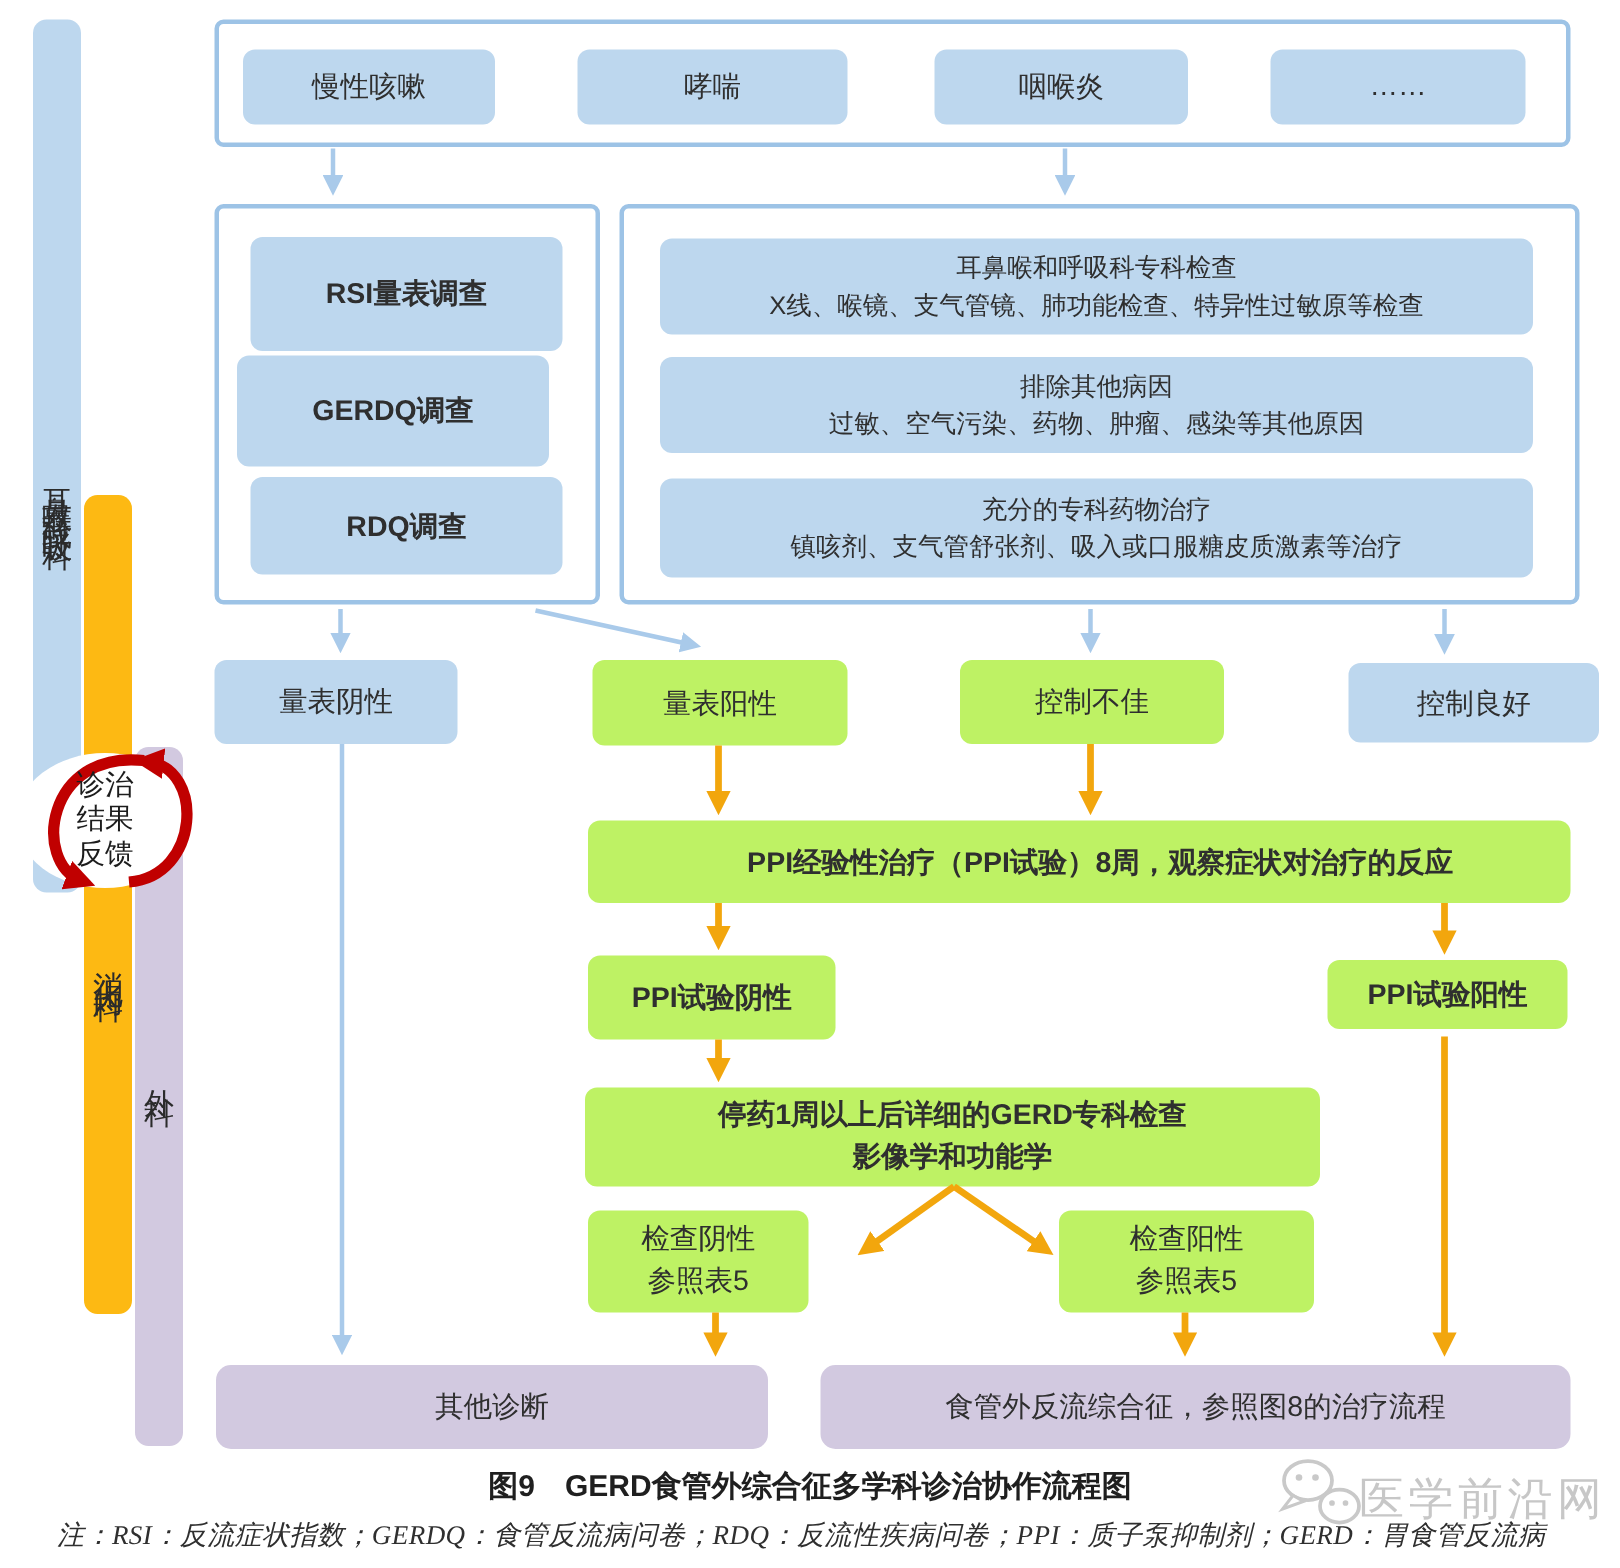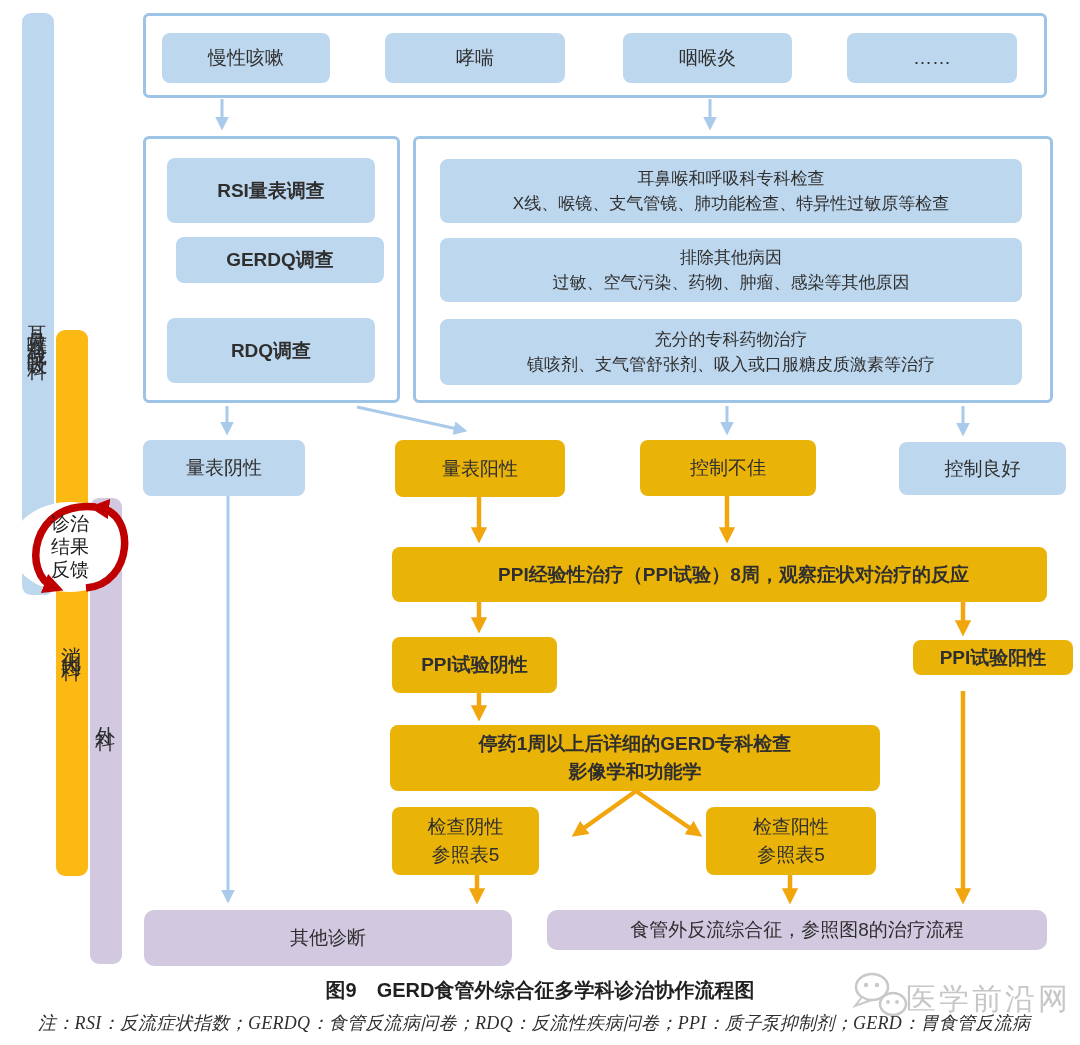--- a/index.html
+++ b/index.html
@@ -18,21 +18,21 @@
     position:absolute; background:#fff; border:3px solid #9DC3E6;
     border-radius:6px; z-index:2;
   }
   .node{
     position:absolute; z-index:3; display:flex; align-items:center; justify-content:center;
     text-align:center; border-radius:8px; font-size:19px; color:#2f2f2f;
   }
   .node.two{ flex-direction:column; font-size:17px; line-height:1.5; }
   .node.two-lg{ flex-direction:column; font-size:19px; line-height:1.45; }
   .blue   { background:#BDD7EE; }
-  .orange { background:#eab308; }
+  .orange { background:#bef264; }
   .purple { background:#D2C9E0; border-radius:10px;text-align:right; }
   .bold   { font-weight:bold; }
   .arrows { position:absolute; inset:0; z-index:5; pointer-events:none; }
   .fb-text{
     position:absolute; left:28px; top:512px; width:84px; z-index:6;
     font-size:19px; line-height:23px; text-align:center; color:#1c1c1c;
   }
   .caption{
     position:absolute; left:0; top:977px; width:100%; text-align:center;
     font-size:20px; font-weight:bold; color:#1f1f1f; z-index:2;
@@ -61,22 +61,22 @@
   <div class="vtext" style="left:56px;top:593px;width:32px;height:96px;">消化内科</div>
   <div class="vtext" style="left:90px;top:688px;width:32px;height:56px;">外科</div>
 
   <div class="panel" style="left:143px;top:13px;width:904px;height:85px;"></div>
   <div class="node blue" style="left:162px;top:33px;width:168px;height:50px;">慢性咳嗽</div>
   <div class="node blue" style="left:385px;top:33px;width:180px;height:50px;">哮喘</div>
   <div class="node blue" style="left:623px;top:33px;width:169px;height:50px;">咽喉炎</div>
   <div class="node blue" style="left:847px;top:33px;width:170px;height:50px;">……</div>
 
   <div class="panel" style="left:143px;top:136px;width:257px;height:267px;"></div>
-  <div class="node blue bold" style="left:167px;top:158px;width:208px;height:65px;">RSI量表调查</div>
-  <div class="node blue bold" style="left:176px;top:237px;width:208px;height:46px;">GERDQ调查</div>
+  <div class="node blue bold" style="left:167px;top:158px;width:208px;height:76px;">RSI量表调查</div>
+  <div class="node blue bold" style="left:158px;top:237px;width:208px;height:74px;">GERDQ调查</div>
   <div class="node blue bold" style="left:167px;top:318px;width:208px;height:65px;">RDQ调查</div>
 
   <div class="panel" style="left:413px;top:136px;width:640px;height:267px;"></div>
   <div class="node blue two" style="left:440px;top:159px;width:582px;height:64px;">
     <span>耳鼻喉和呼吸科专科检查</span>
     <span>X线、喉镜、支气管镜、肺功能检查、特异性过敏原等检查</span>
   </div>
   <div class="node blue two" style="left:440px;top:238px;width:582px;height:64px;text-align:center;">
     <span>排除其他病因</span>
     <span>过敏、空气污染、药物、肿瘤、感染等其他原因</span>
@@ -86,38 +86,38 @@
     <span>镇咳剂、支气管舒张剂、吸入或口服糖皮质激素等治疗</span>
   </div>
 
   <div class="node blue" style="left:143px;top:440px;width:162px;height:56px;">量表阴性</div>
   <div class="node orange" style="left:395px;top:440px;width:170px;height:57px;">量表阳性</div>
   <div class="node orange" style="left:640px;top:440px;width:176px;height:56px;">控制不佳</div>
   <div class="node blue" style="left:880px;top:442px;width:167px;height:53px;margin-left:19px;">控制良好</div>
 
   <div class="node orange bold" style="left:392px;top:547px;width:655px;height:55px;padding-left:28px;">PPI经验性治疗（PPI试验）8周，观察症状对治疗的反应</div>
   <div class="node orange bold" style="left:392px;top:637px;width:165px;height:56px;">PPI试验阴性</div>
-  <div class="node orange bold" style="left:885px;top:640px;width:160px;height:35px;margin-left:28px;">PPI试验阳性</div>
+  <div class="node orange bold" style="left:885px;top:640px;width:160px;height:46px;">PPI试验阳性</div>
 
   <div class="node orange two-lg bold" style="left:390px;top:725px;width:490px;height:66px;">
     <span>停药1周以上后详细的GERD专科检查</span>
     <span>影像学和功能学</span>
   </div>
 
   <div class="node orange two-lg" style="left:392px;top:807px;width:147px;height:68px;">
     <span>检查阴性</span>
     <span>参照表5</span>
   </div>
   <div class="node orange two-lg" style="left:706px;top:807px;width:170px;height:68px;">
     <span>检查阳性</span>
     <span>参照表5</span>
   </div>
 
   <div class="node purple" style="left:144px;top:910px;width:368px;height:56px;">其他诊断</div>
-  <div class="node purple" style="left:547px;top:910px;width:500px;height:40px;">食管外反流综合征，参照图8的治疗流程</div>
+  <div class="node purple" style="left:547px;top:910px;width:500px;height:56px;">食管外反流综合征，参照图8的治疗流程</div>
 
   <div class="fb-text">
     <div>诊治</div>
     <div>结果</div>
     <div>反馈</div>
   </div>
 
   <div class="caption">图9　GERD食管外综合征多学科诊治协作流程图</div>
   <div class="footnote">注：RSI：反流症状指数；GERDQ：食管反流病问卷；RDQ：反流性疾病问卷；PPI：质子泵抑制剂；GERD：胃食管反流病</div>
 

